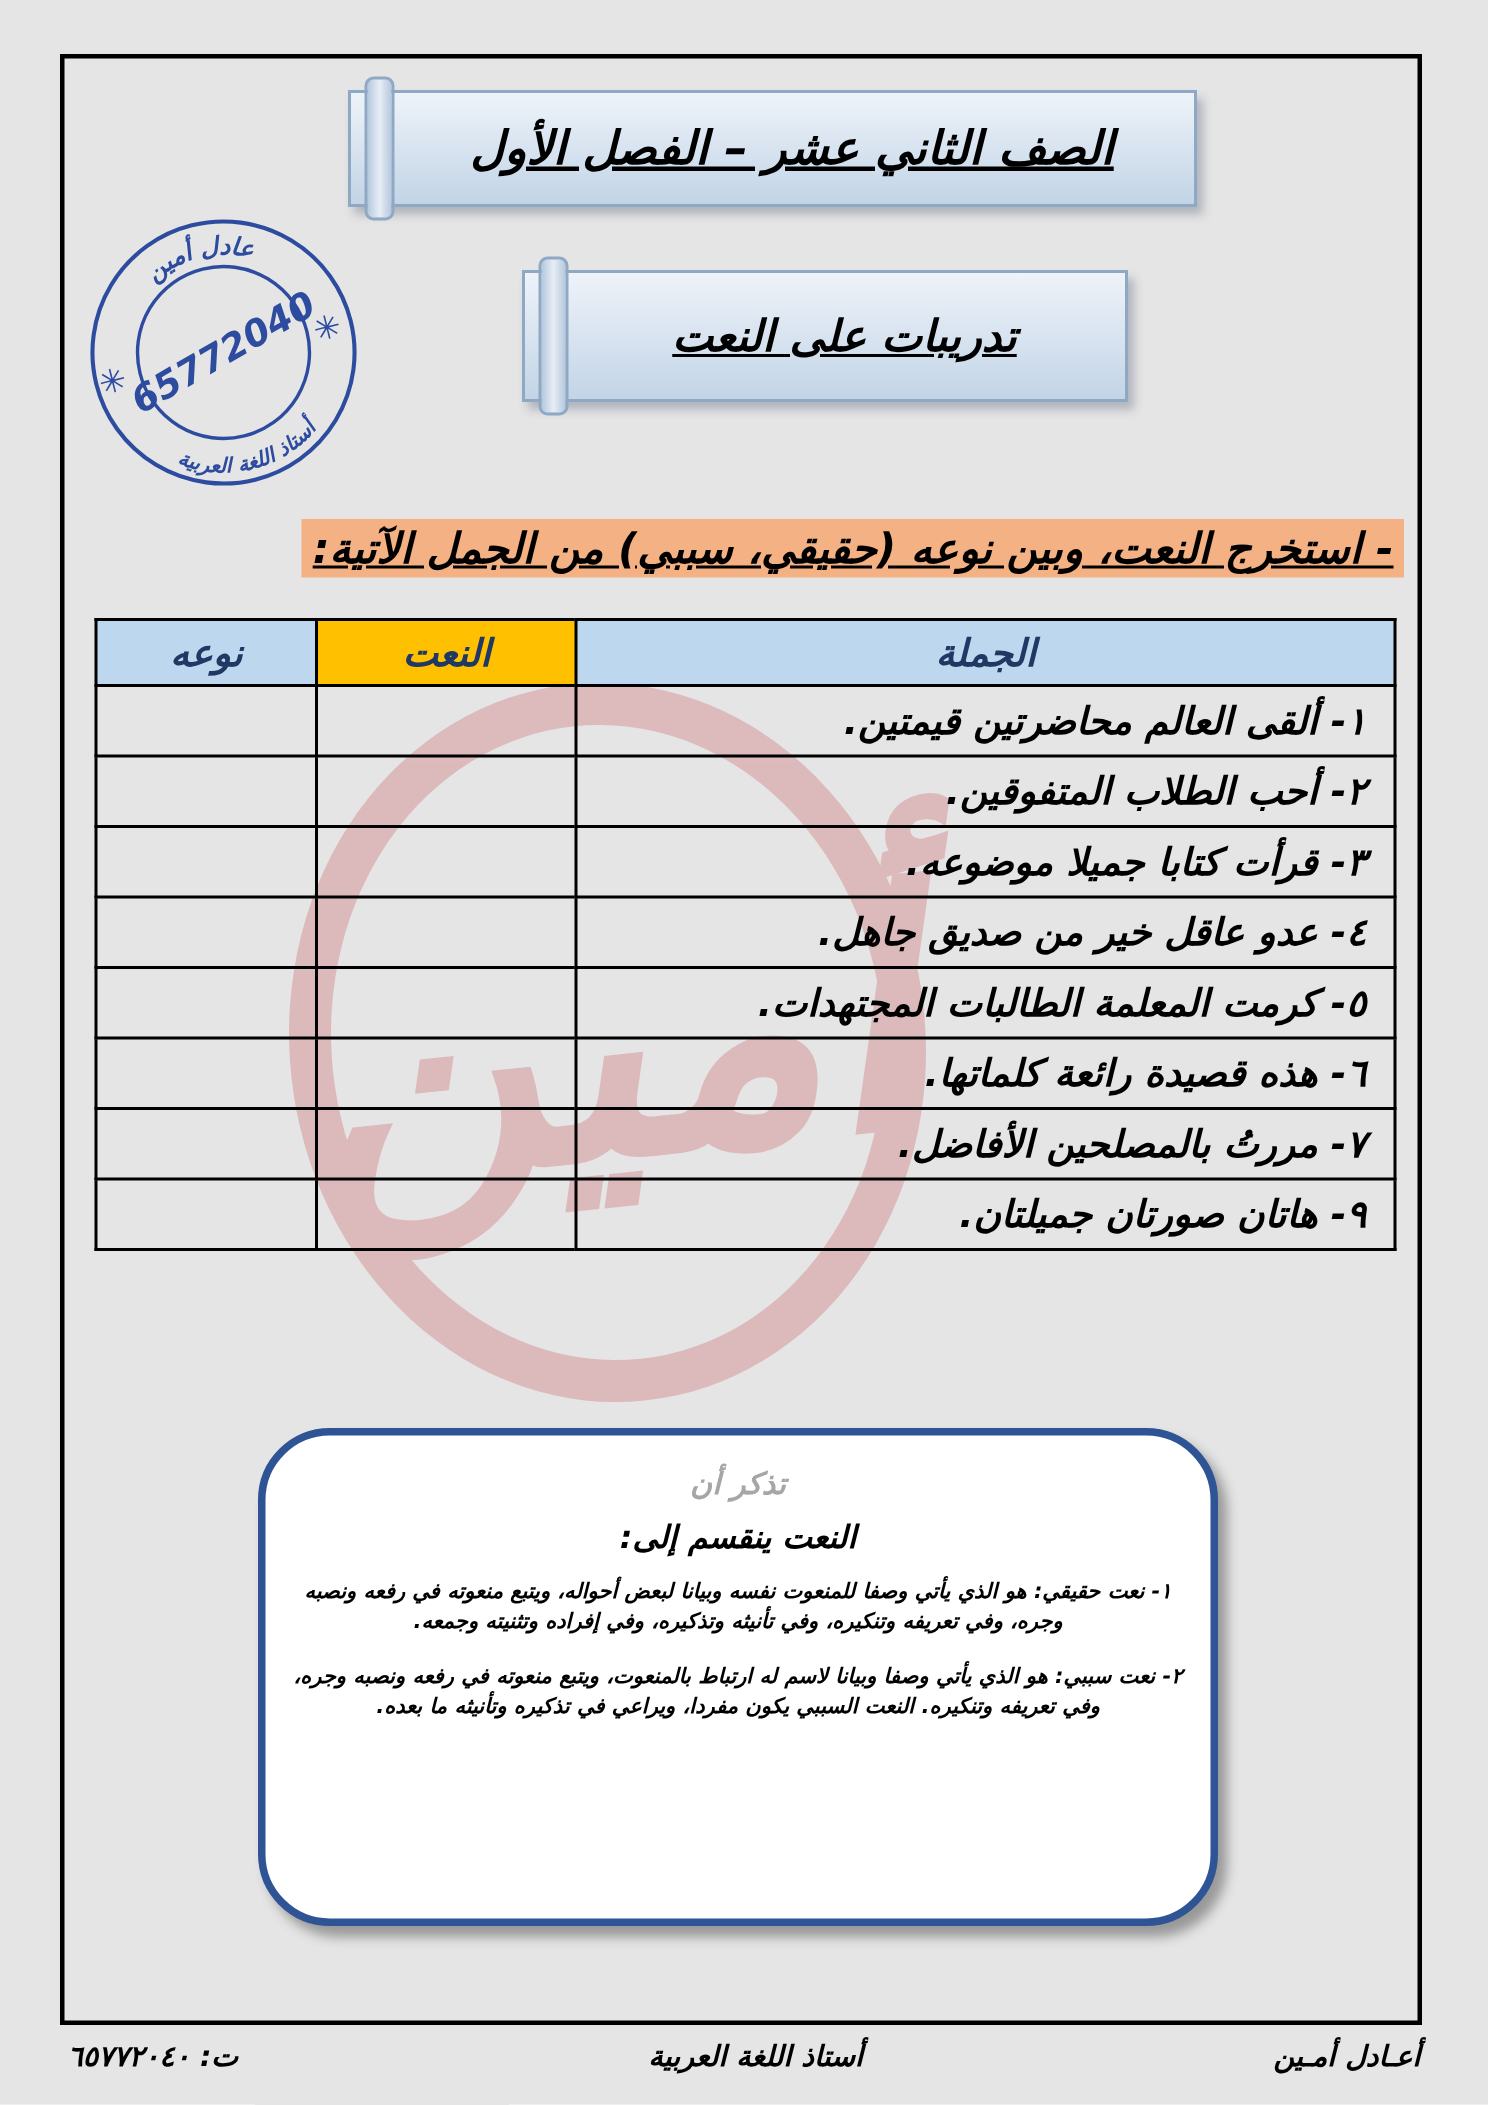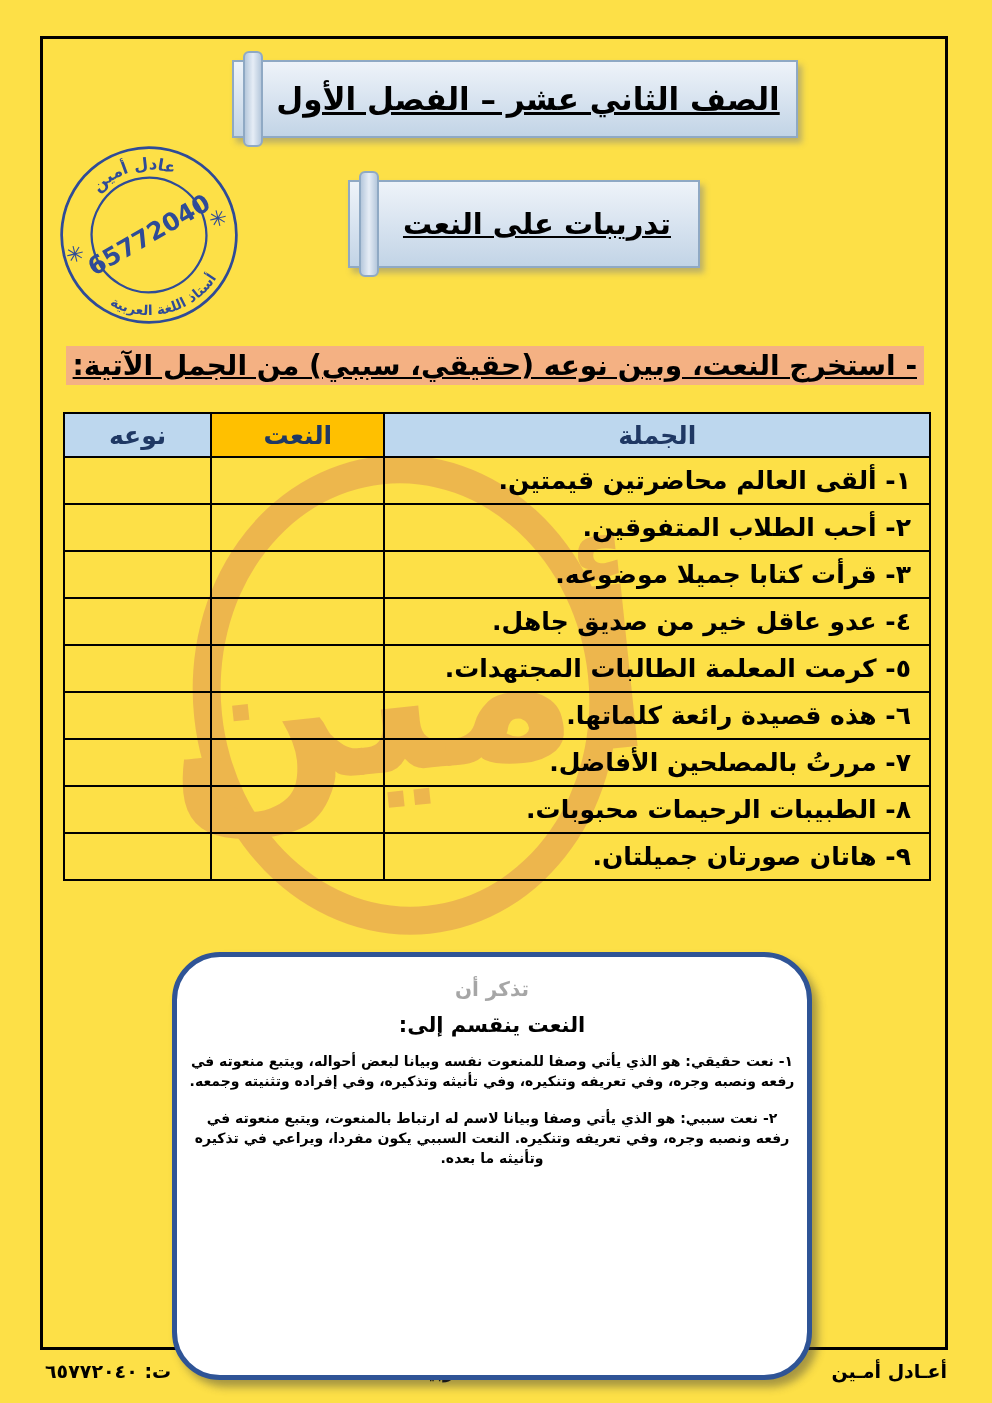--- a/index.html
+++ b/index.html
@@ -1,60 +1,60 @@
 <!DOCTYPE html>
 <html lang="ar"><head>
 <meta charset="utf-8">
 <style>
   * { margin:0; padding:0; box-sizing:border-box; }
   html,body { width:992px; height:1403px; }
   body { background:#ffffff; font-family:"DejaVu Sans", sans-serif; position:relative; overflow:hidden; }
-  .page { position:absolute; inset:0; background:#fde047; }
+  .page { position:absolute; inset:0; background:#e5e5e5;font-style:italic; }
 
   .frame { position:absolute; left:40px; top:36px; width:908px; height:1314px; border:3px solid #000; }
 
   
   .scroll-banner { position:absolute; background:linear-gradient(180deg,#eef3f9 0%,#d6e2ef 55%,#c2d4e6 100%);
     border:2px solid #8fa9c4; box-shadow:4px 5px 6px rgba(110,120,140,.45);
     display:flex; align-items:center; justify-content:center; z-index:5; }
   .scroll-banner::before { content:""; position:absolute; left:9px; top:-11px; bottom:-11px; width:16px;
     background:linear-gradient(90deg,#b6c8dc,#e6edf6 50%,#b6c8dc); border:2px solid #8fa9c4; border-radius:6px; }
   .banner-text { font-weight:bold; text-decoration:underline; color:#000; padding-left:26px; direction:rtl; }
   #banner-grade { left:232px; top:60px; width:566px; height:78px; }
   #banner-grade .banner-text { font-size:31px; }
-  #banner-topic { left:348px; top:180px; width:352px; height:88px; }
+  #banner-topic { left:348px; top:180px; width:404px; height:88px; }
   #banner-topic .banner-text { font-size:29px; }
 
   
   .stamp { position:absolute; left:58px; top:144px; width:182px; height:182px; transform:rotate(-14deg); z-index:6; opacity:.95; }
   .stamp svg { width:100%; height:100%; }
 
   
   .watermark { position:absolute; left:185px; top:425px; width:440px; height:540px; z-index:1;
     opacity:.30; transform:rotate(-6deg); color:#c9595c; pointer-events:none; }
   .wm-ring { position:absolute; left:8px; right:8px; top:30px; bottom:30px; border:28px solid currentColor; border-radius:50%; }
   .wm-text { position:absolute; inset:0; display:flex; align-items:center; justify-content:center;
     font-size:215px; font-weight:bold; direction:rtl; }
 
   
-  .instruction { position:absolute; right:68px; top:349px; direction:rtl; text-align:right; z-index:4; }
+  .instruction { position:absolute; right:56px; top:349px; direction:rtl; text-align:right; z-index:4; }
   .instr-highlight { background:#f4b183; font-size:28px; font-weight:bold; text-decoration:underline; padding:3px 7px; color:#000; }
 
   
   .qtable { position:absolute; left:63px; top:412px; width:868px; border-collapse:collapse; z-index:2; table-layout:fixed; }
   .qtable th, .qtable td { border:2px solid #000; background:transparent; }
   .qtable th { height:44px; font-size:25px; font-weight:bold; color:#1f3864; text-align:center; }
   .th-sentence { width:63%; background:#bdd7ee !important; }
   .th-naat { width:20%; background:#ffc000 !important;margin-top:20px; }
   .th-type { width:17%; background:#bdd7ee !important; }
   .qtable td { height:47px; }
   .c-sentence { font-size:25px; font-weight:bold; text-align:right; padding-right:18px; color:#000; }
 
   
-  .note-box { position:absolute; left:172px; top:952px; width:640px; height:428px; background:#fff;
+  .note-box { position:absolute; left:172px; top:952px; width:640px; height:332px; background:#fff;
     border:5px solid #2f5496; border-radius:48px; box-shadow:6px 7px 8px rgba(60,60,60,.45);
     z-index:3; direction:rtl; text-align:center; padding:20px 12px; }
   .note-title { color:#a6a6a6; font-size:20px; font-weight:bold; margin-bottom:12px; }
   .note-intro { color:#000; font-size:21px; font-weight:bold; margin-bottom:14px; }
   .note-p { color:#000; font-size:14px; font-weight:bold; line-height:1.45; margin:6px 0 16px; }
 
   
   .footer { position:absolute; left:45px; right:45px; top:1360px; display:flex; justify-content:space-between;
     align-items:center; direction:rtl; font-weight:bold; font-size:19px; color:#000; z-index:2; }
 </style>
@@ -140,25 +140,20 @@
         <td class="c-sentence">٦- هذه قصيدة رائعة كلماتها.</td>
         <td></td>
         <td></td>
       </tr>
       <tr>
         <td class="c-sentence">٧- مررتُ بالمصلحين الأفاضل.</td>
         <td></td>
         <td></td>
       </tr>
       <tr>
-        <td class="c-sentence">٨- الطبيبات الرحيمات محبوبات.</td>
-        <td></td>
-        <td></td>
-      </tr>
-      <tr>
         <td class="c-sentence">٩- هاتان صورتان جميلتان.</td>
         <td></td>
         <td></td>
       </tr>
     </tbody>
   </table>
 
   <div class="note-box">
     <div class="note-title">تذكر أن</div>
     <div class="note-intro">النعت ينقسم إلى:</div>

